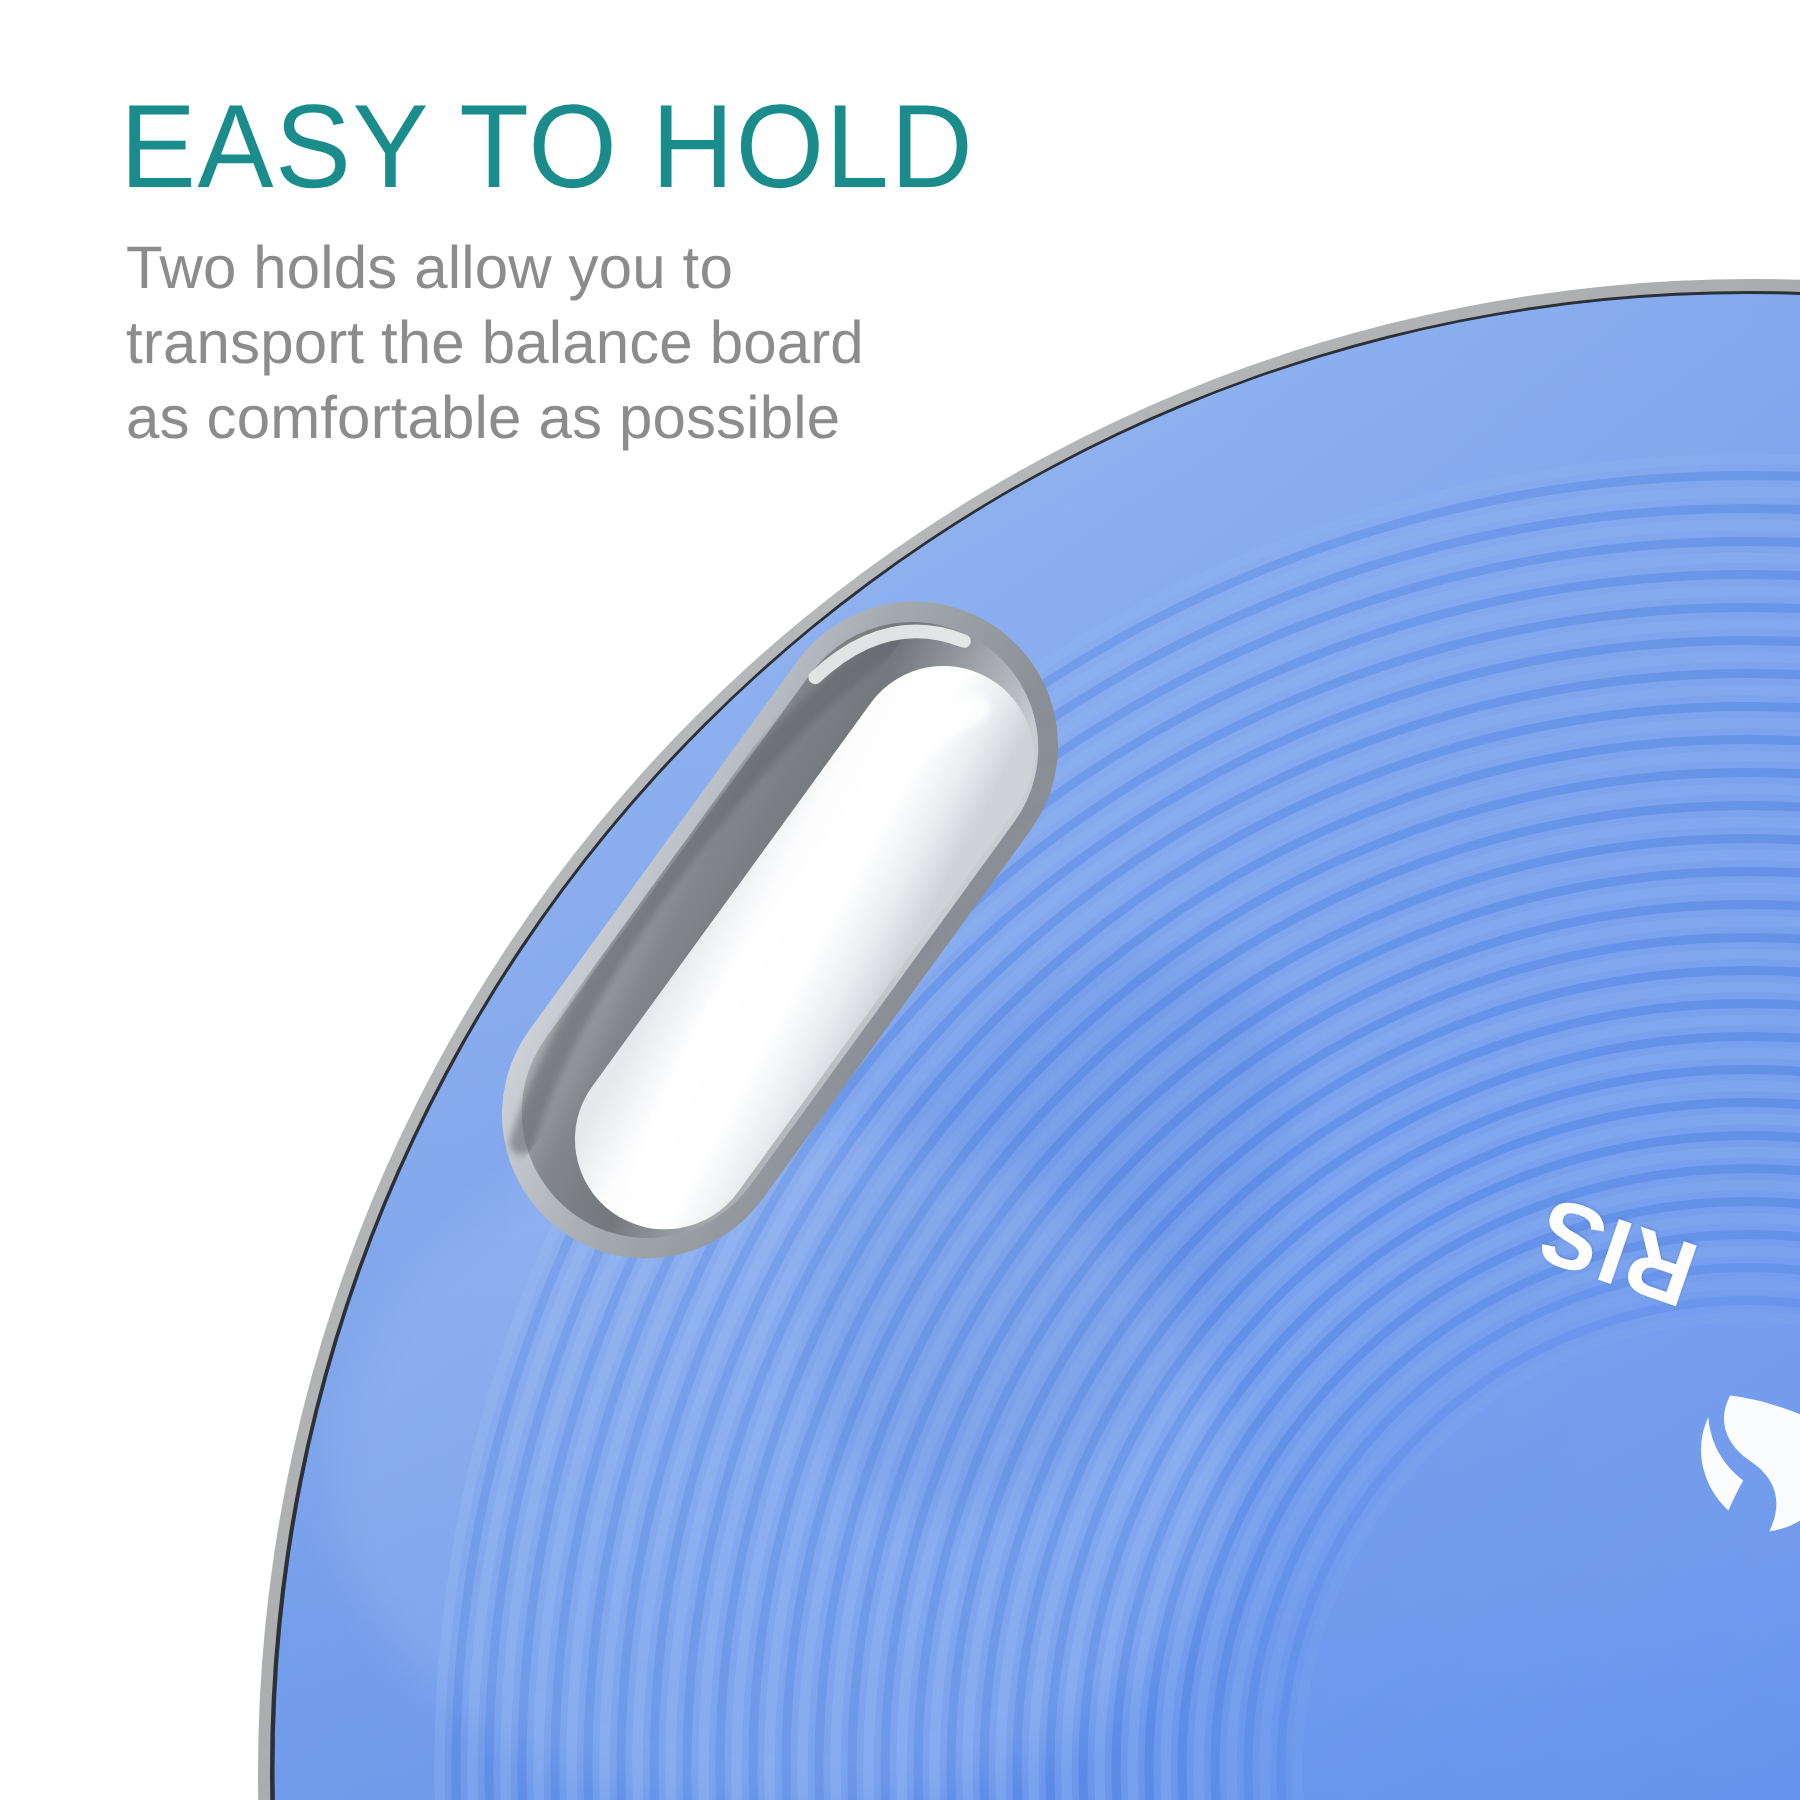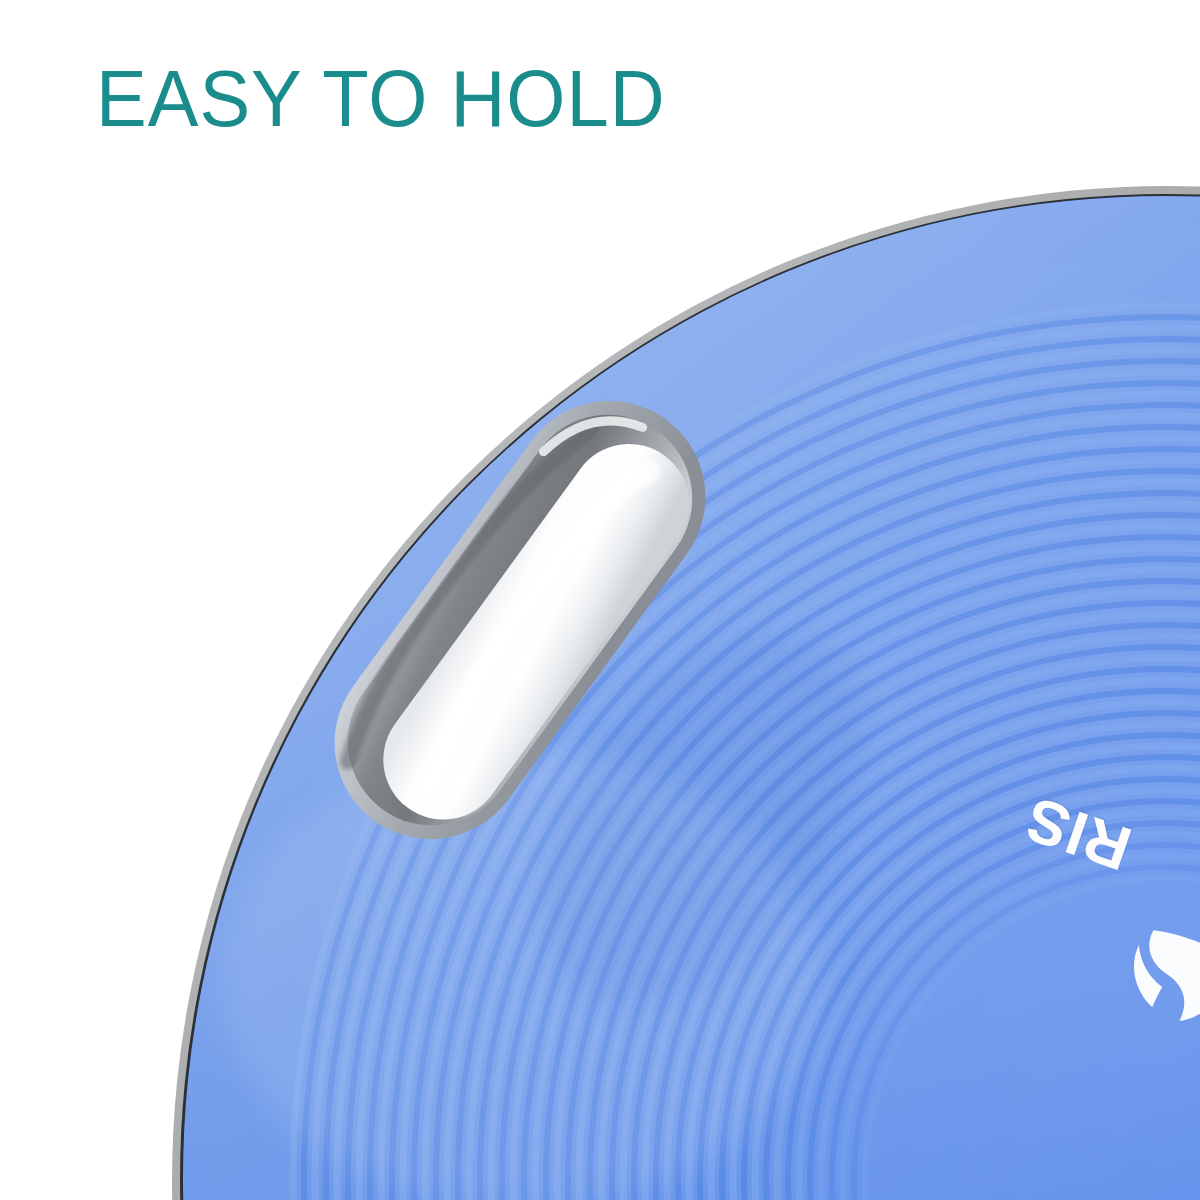--- a/index.html
+++ b/index.html
@@ -12,21 +12,21 @@
     width: 1200px;
     height: 1200px;
     overflow: hidden;
     background: #ffffff;
     font-family: "Liberation Sans", sans-serif;
   }
 
   
   #text-block {
     position: absolute;
-    left: 96px;
+    left: 80px;
     top: 56px;
     z-index: 40;
     width: 620px;
   }
   #headline {
     font-family: "Liberation Sans", sans-serif;
     font-size: 76px;
     line-height: 82px;
     letter-spacing: 1px;
     font-weight: 300;
@@ -255,15 +255,20 @@
   <div id="logo-group">
     <div id="brand-text">RIS</div>
     <svg id="brand-mark" viewBox="0 0 120 96">
       <path d="M16 86 C4 58 14 26 44 12 C40 34 50 48 70 54 C88 60 98 74 94 92 C70 96 36 94 16 86 Z" fill="#fbfcfd"></path>
       <path d="M74 18 C94 28 108 50 104 74 C98 58 86 46 70 40 C72 32 73 25 74 18 Z" fill="#fbfcfd"></path>
     </svg>
   </div>
 
   <div id="text-block">
     <div id="headline">EASY TO HOLD</div>
+    <div id="subtext">
+      <span class="ln">Two holds allow you to</span>
+      <span class="ln">transport the balance board</span>
+      <span class="ln">as comfortable as possible</span>
+    </div>
   </div>
 
 </div>
 
 </body></html>

